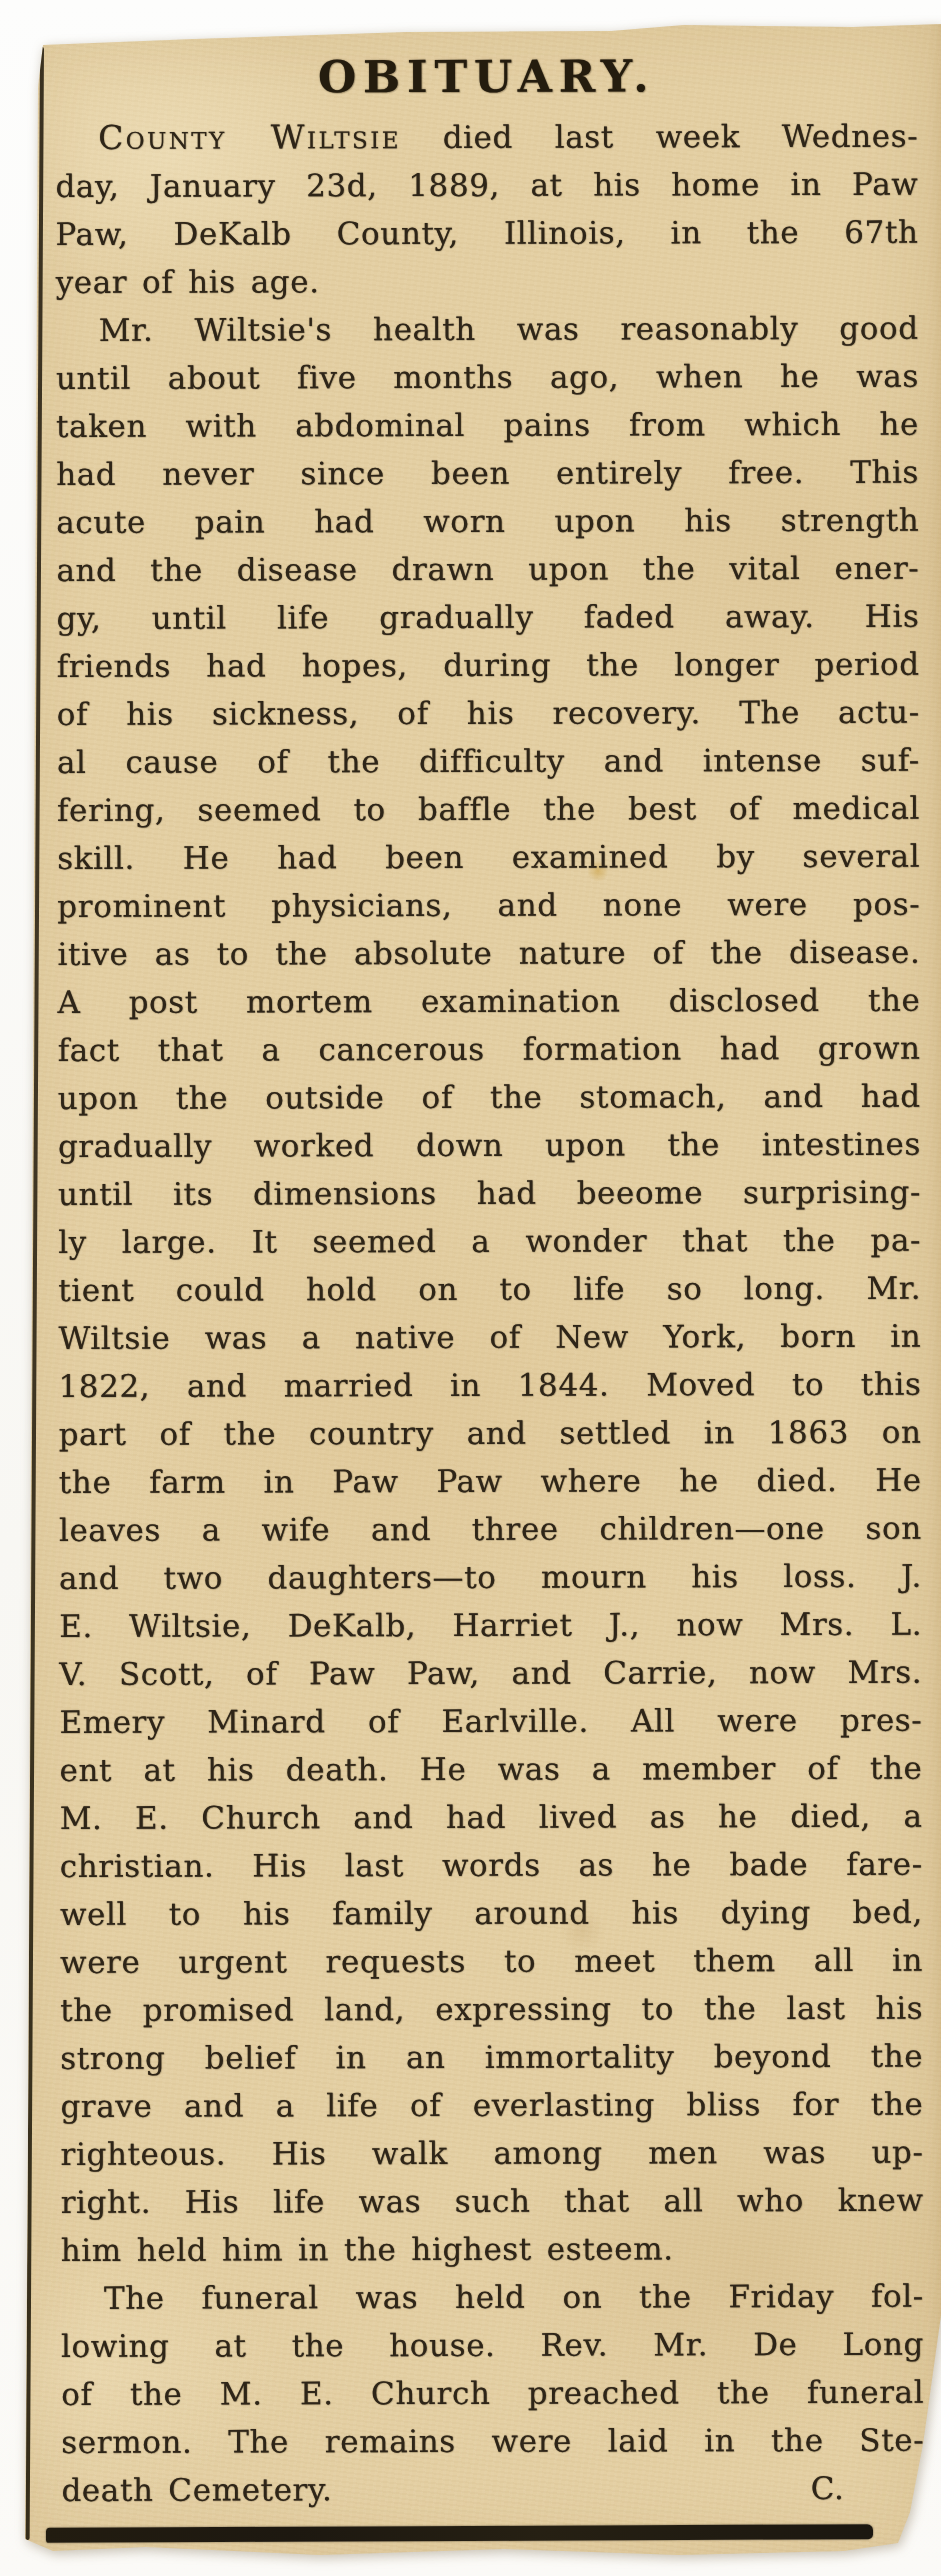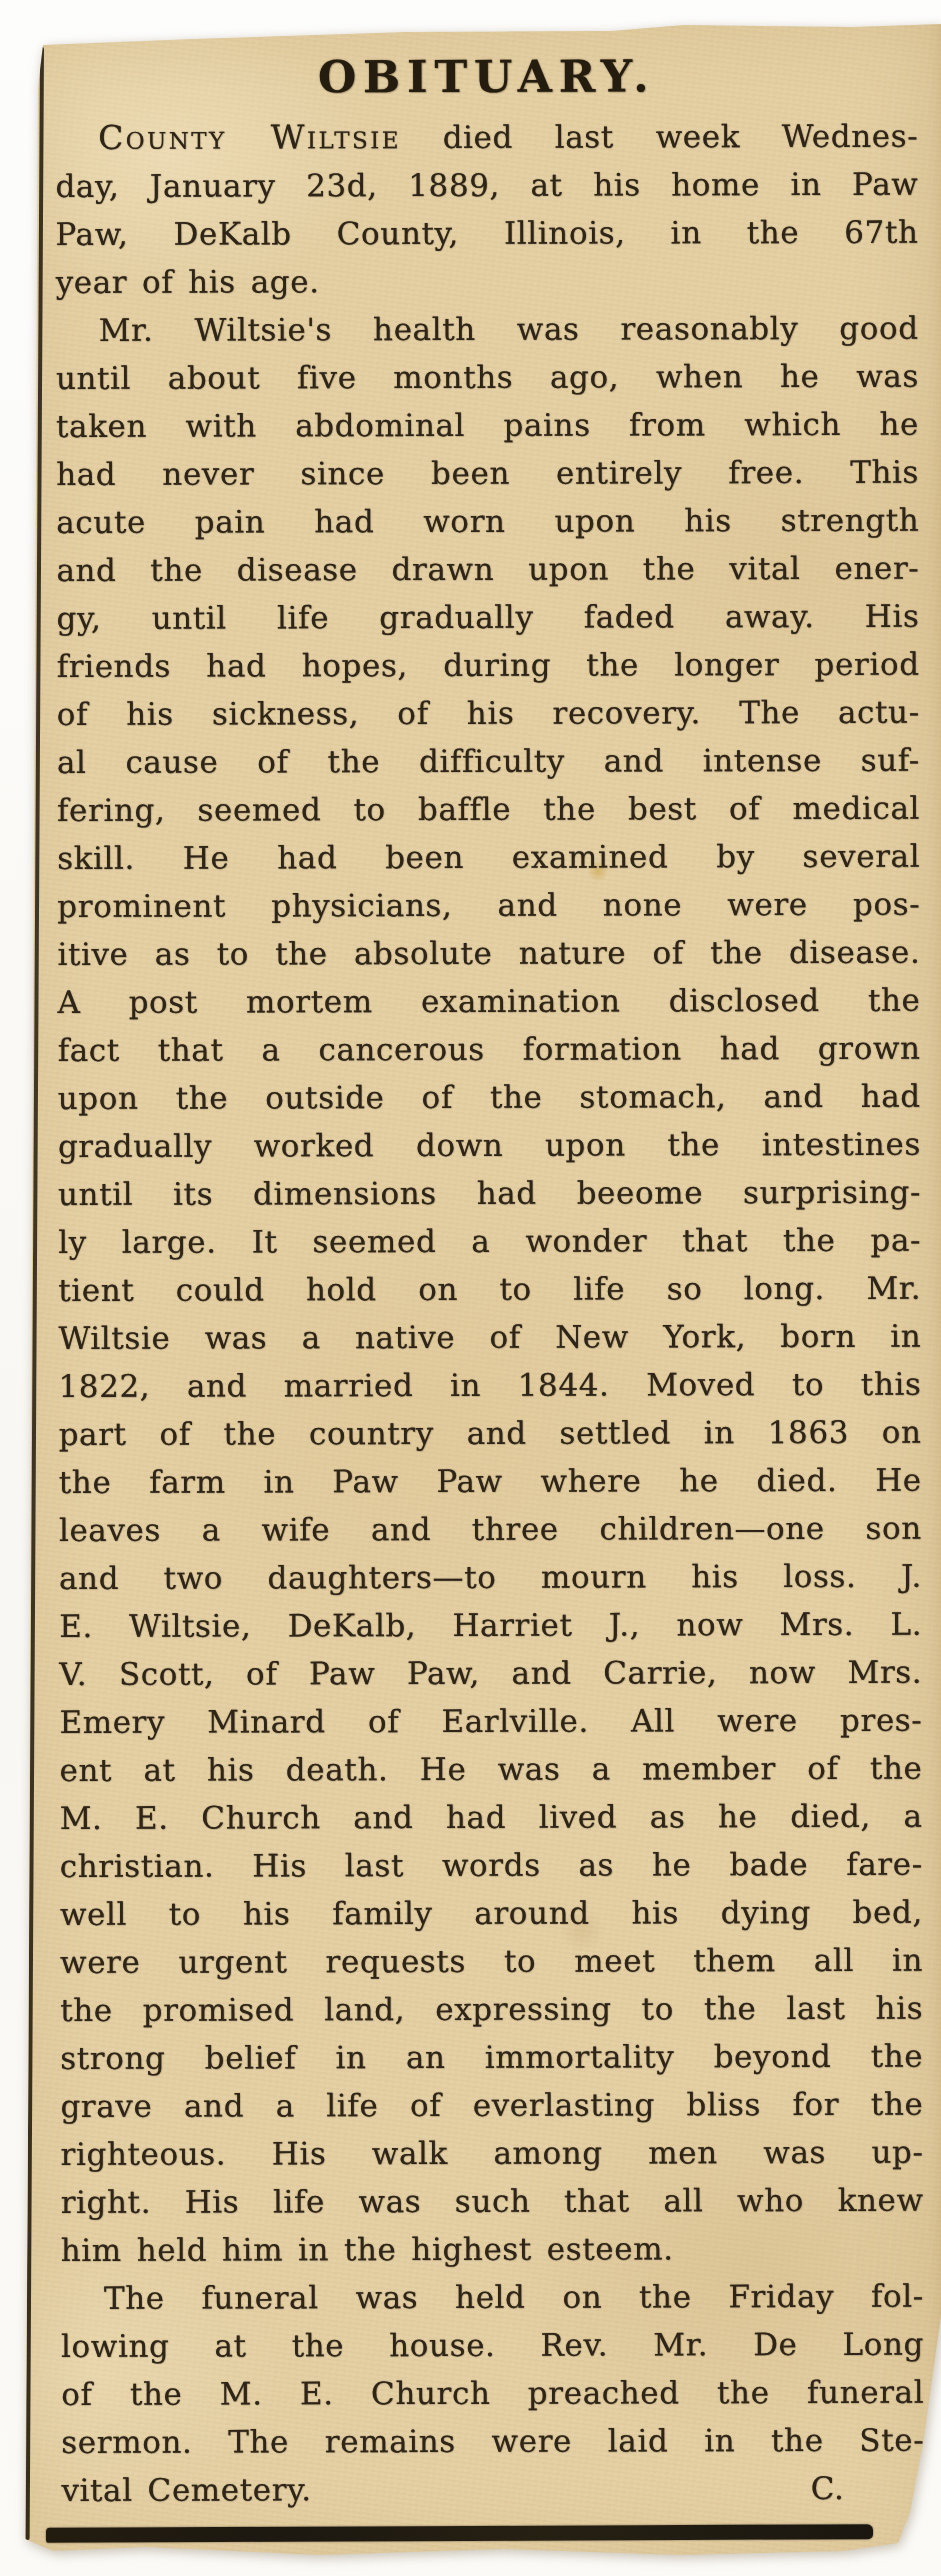--- a/index.html
+++ b/index.html
@@ -131,21 +131,21 @@
         <div class="line">right. His life was such that all who knew</div>
         <div class="line lastline">him held him in the highest esteem.</div>
       </div>
 
       <div class="para">
         <div class="line indent">The funeral was held on the Friday fol-</div>
         <div class="line">lowing at the house. Rev. Mr. De Long</div>
         <div class="line">of the M. E. Church preached the funeral</div>
         <div class="line">sermon. The remains were laid in the Ste-</div>
         <div class="line sigline">
-          <span>vital Cemetery.</span>
+          <span>death Cemetery.</span>
           <span class="sig">C.</span>
         </div>
       </div>
 
     </div>
     <div class="bottom-rule"></div>
   </div>
 </div>
 
 

